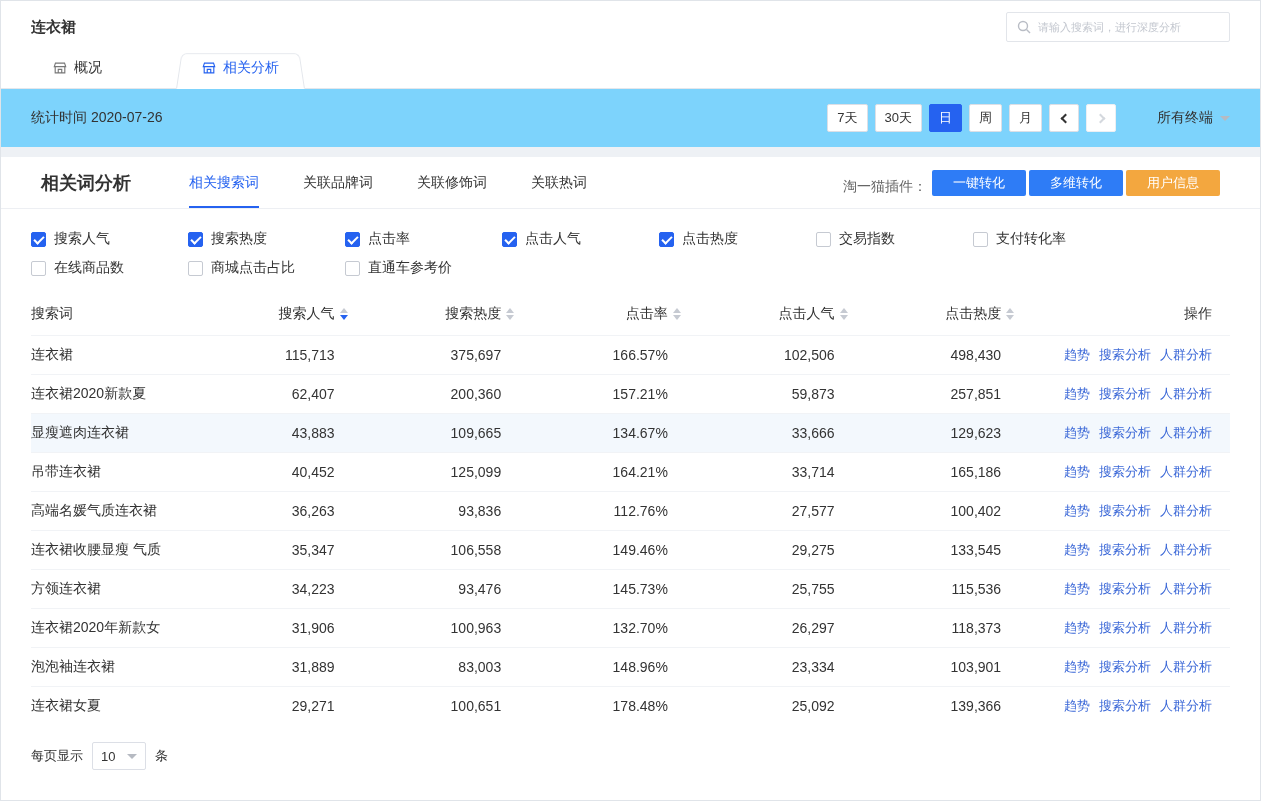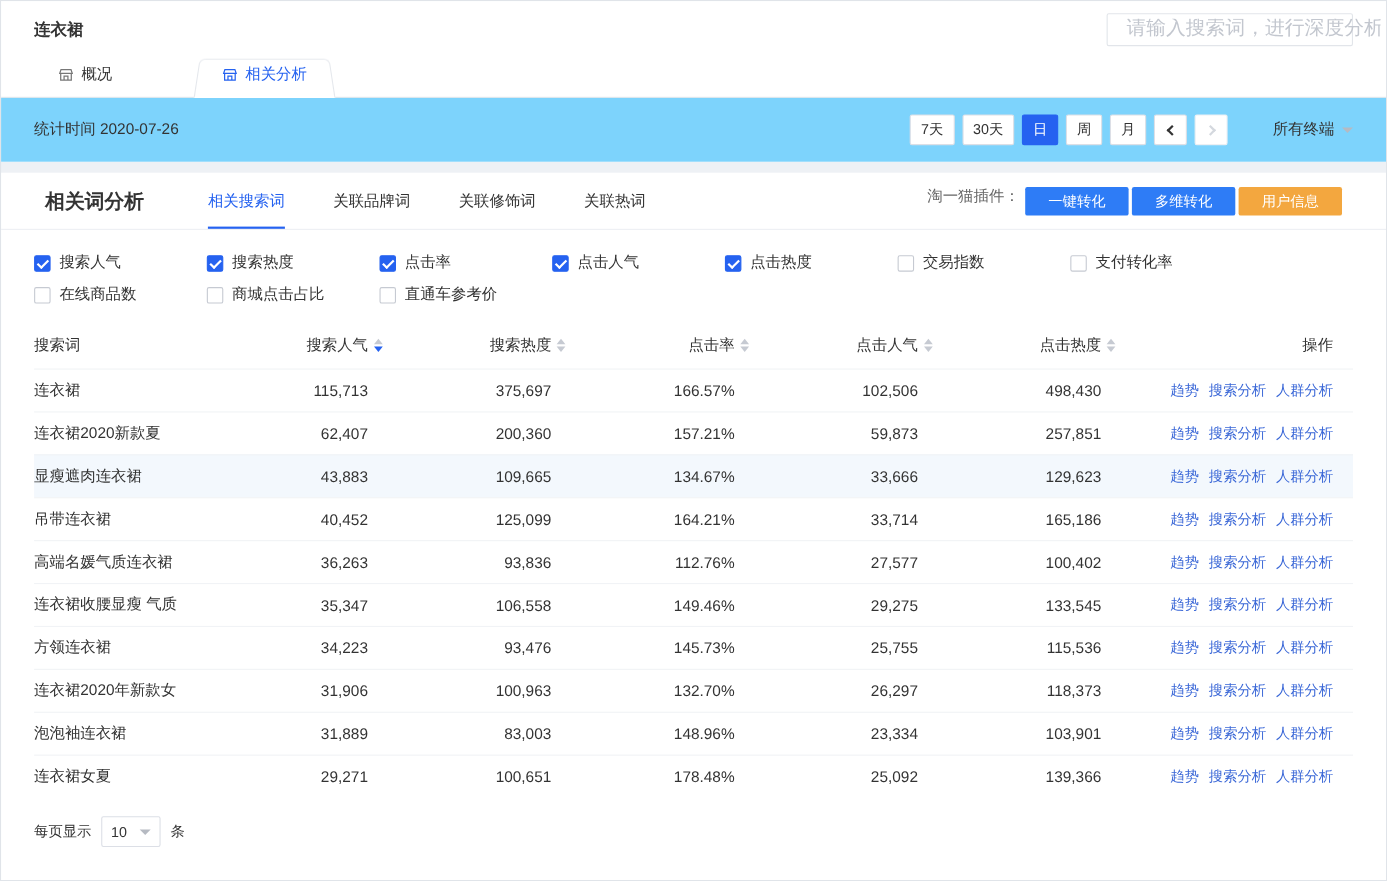--- a/index.html
+++ b/index.html
@@ -2,21 +2,21 @@
 <html style="--accent: #2562f0; --link: #3a67d7;"><head>
 <meta charset="utf-8">
 <style>
   *{box-sizing:border-box;margin:0;padding:0;}
   body{font-family:"Liberation Sans","DejaVu Sans",sans-serif;background:#e9edf2;}
   .page{width:1261px;height:801px;background:#eef1f5;border:1px solid #e0e4e9;overflow:hidden;}
   .topbar{background:#fff;}
   .header{display:flex;justify-content:space-between;align-items:center;padding:8px 30px 2px;height:46px;}
   .page-title{font-size:15px;font-weight:bold;color:#333;}
   .search-box{width:224px;height:30px;border:1px solid #e2e5ea;border-radius:2px;display:flex;align-items:center;gap:7px;padding:0 10px;background:#fff;}
-  .search-box input{flex:1;border:none;outline:none;font-size:18px;color:#333;font-family:Liberation Mono, monospace;background:transparent;}
+  .search-box input{flex:1;border:none;outline:none;font-size:11px;color:#333;font-family:Liberation Serif, serif;background:transparent;}
   .search-box input::placeholder{color:#c3c7cf;}
   .tabbar{display:flex;align-items:flex-end;padding:0 26px;border-bottom:1px solid #e4e7ec;gap:48px;height:42px;}
   .tab{position:relative;display:flex;align-items:center;gap:7px;padding:0 26px;height:40px;font-size:14px;color:#333;cursor:pointer;}
   .tab .tab-icon{position:relative;z-index:1;display:flex;color:#777;}
   .tab .tab-label{position:relative;z-index:1;}
   .tab.active{color:var(--accent,#2562f0);}
   .tab.active .tab-icon{color:var(--accent,#2562f0);}
   .tab.active::before{content:"";position:absolute;left:0;right:0;top:2px;bottom:-1px;background:#fff;border:1px solid #e4e7ec;border-bottom:1px solid #fff;border-radius:6px 6px 0 0;transform:perspective(22px) rotateX(3deg);transform-origin:bottom;}
   .stats-row{display:flex;align-items:center;padding:0 30px;height:58px;background:#7dd3fc;}
   .stats-label{font-size:14px;color:#333;}
@@ -31,21 +31,21 @@
   .chev.right{transform:rotate(-135deg);margin-right:2px;}
   .terminal{display:flex;align-items:center;gap:7px;margin-left:34px;font-size:14px;color:#333;cursor:pointer;}
   .caret-down-sm{width:0;height:0;border-left:5px solid transparent;border-right:5px solid transparent;border-top:5px solid #b6bac2;}
   .card{background:#fff;margin-top:10px;height:645px;}
   .card-header{display:flex;align-items:center;padding:0 40px;height:52px;border-bottom:1px solid #edeff3;}
   .card-title{font-size:18px;font-weight:bold;color:#333;margin-right:58px;}
   .subtabs{display:flex;gap:44px;height:100%;}
   .subtab{display:flex;align-items:center;font-size:14px;color:#333;position:relative;cursor:pointer;}
   .subtab.active{color:var(--accent,#2562f0);}
   .subtab.active::after{content:"";position:absolute;left:0;right:0;bottom:0;height:2px;background:var(--accent,#2562f0);}
-  .plugins{margin-left:auto;display:flex;align-items:flex-start;gap:3px;}
+  .plugins{margin-left:auto;display:flex;align-items:flex-end;gap:3px;}
   .plugin-label{font-size:14px;color:#666;margin-right:2px;}
   .plugin-btn{height:26px;padding:0 21px;display:flex;align-items:center;font-size:13px;color:#fff;border-radius:2px;cursor:pointer;}
   .metrics{display:grid;grid-template-columns:repeat(7,157px);row-gap:11px;padding:21px 30px 10px;}
   .metric{display:flex;align-items:center;gap:8px;font-size:14px;color:#333;cursor:pointer;}
   .checkbox{width:15px;height:15px;border:1px solid #c6cad2;border-radius:2px;background:#fff;position:relative;flex:none;}
   .checkbox.checked{background:var(--accent,#2562f0);border-color:var(--accent,#2562f0);}
   .checkbox.checked::after{content:"";position:absolute;left:4px;top:1px;width:4px;height:8px;border:solid #fff;border-width:0 2px 2px 0;transform:rotate(45deg);}
   .table{padding:6px 30px 0;}
   .thead{display:flex;align-items:center;height:42px;font-size:14px;color:#333;}
   .col-kw{width:12.5%;white-space:nowrap;}

